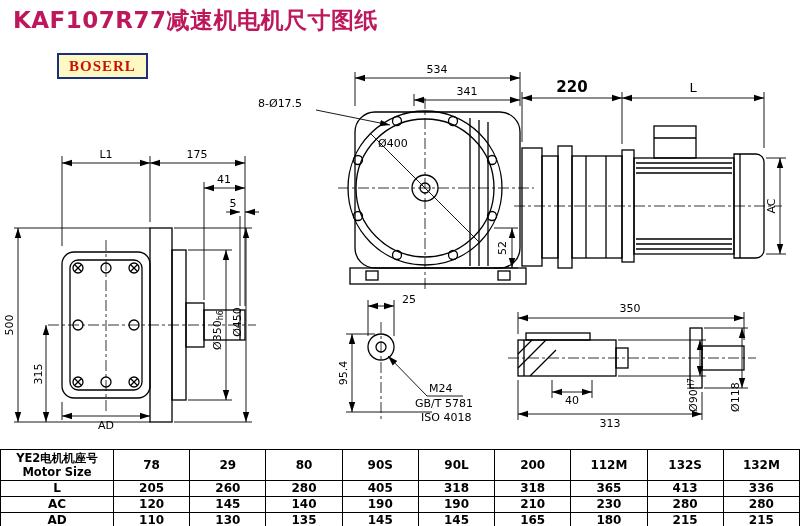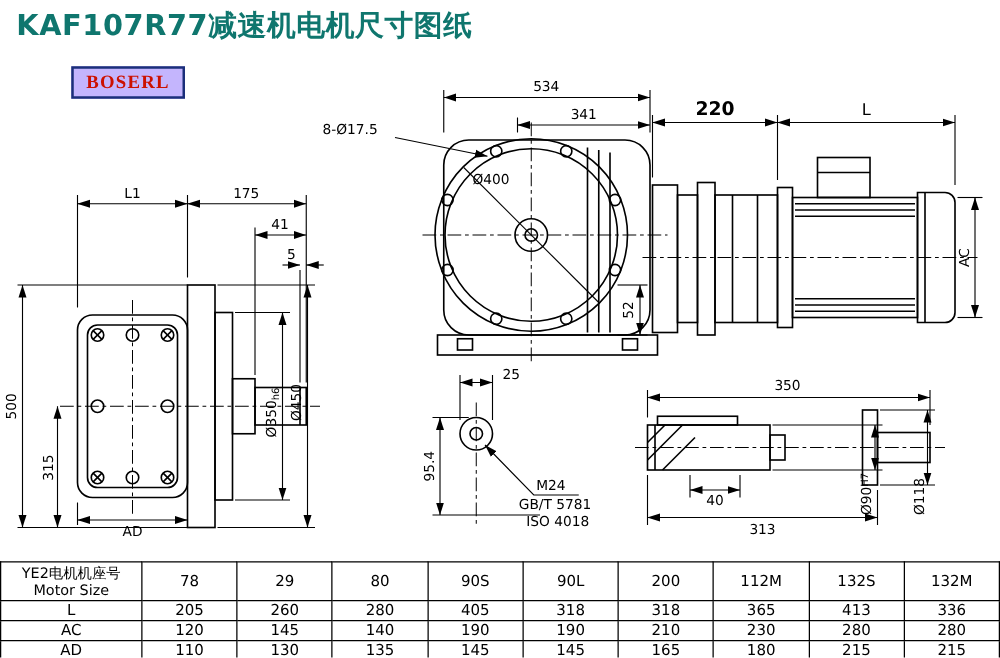--- a/index.html
+++ b/index.html
@@ -1,32 +1,32 @@
 <!DOCTYPE html>
 <html><head>
 <meta charset="utf-8">
 <style>
   *{margin:0;padding:0;box-sizing:border-box}
   html,body{width:800px;height:526px}
   body{position:relative;background:#fff;overflow:hidden;
        font-family:"DejaVu Sans","Liberation Sans",sans-serif;color:#000}
   .title{position:absolute;top:5px;left:13px;font-size:23px;font-weight:bold;
-         color:#0f766e;letter-spacing:.5px;white-space:nowrap}
+         color:#be185d;letter-spacing:.5px;white-space:nowrap}
   .logo{position:absolute;top:53px;left:57px;border:2px solid #1b2f7a;
         color:#cc1100;font-family:"Liberation Serif","DejaVu Serif",serif;
-        font-weight:bold;font-size:15px;line-height:20px;padding:1px 10px;letter-spacing:1px;background:#c4b5fd}
+        font-weight:bold;font-size:15px;line-height:20px;padding:1px 10px;letter-spacing:1px;background:#fef9c3}
   svg.drawing{position:absolute;left:0;top:0}
   svg text{font-size:11px;fill:#000;stroke:none;
            font-family:"DejaVu Sans","Liberation Sans",sans-serif}
   svg text.m{text-anchor:middle}
   svg text.big{font-size:15px;font-weight:bold}
   svg text.mid{font-size:13px}
   table.spec{position:absolute;left:0;top:449px;width:800px;border-collapse:collapse;
              table-layout:fixed;text-align:center;font-size:12px;background:#fff}
-  .spec th,.spec td{border:1px solid #000;font-weight:normal;padding:0;
+  .spec th,.spec td{border:1px solid #000;font-weight:bold;padding:0;
                     line-height:15px;height:15px;overflow:hidden;white-space:nowrap}
   .spec th{height:31px;line-height:14px}
   .spec col.c0{width:113px}
   .spec .hcell{font-size:11.5px}
 </style>
 </head>
 <body>
 
 <div class="title">KAF107R77减速机电机尺寸图纸</div>
 <div class="logo">BOSERL</div>

